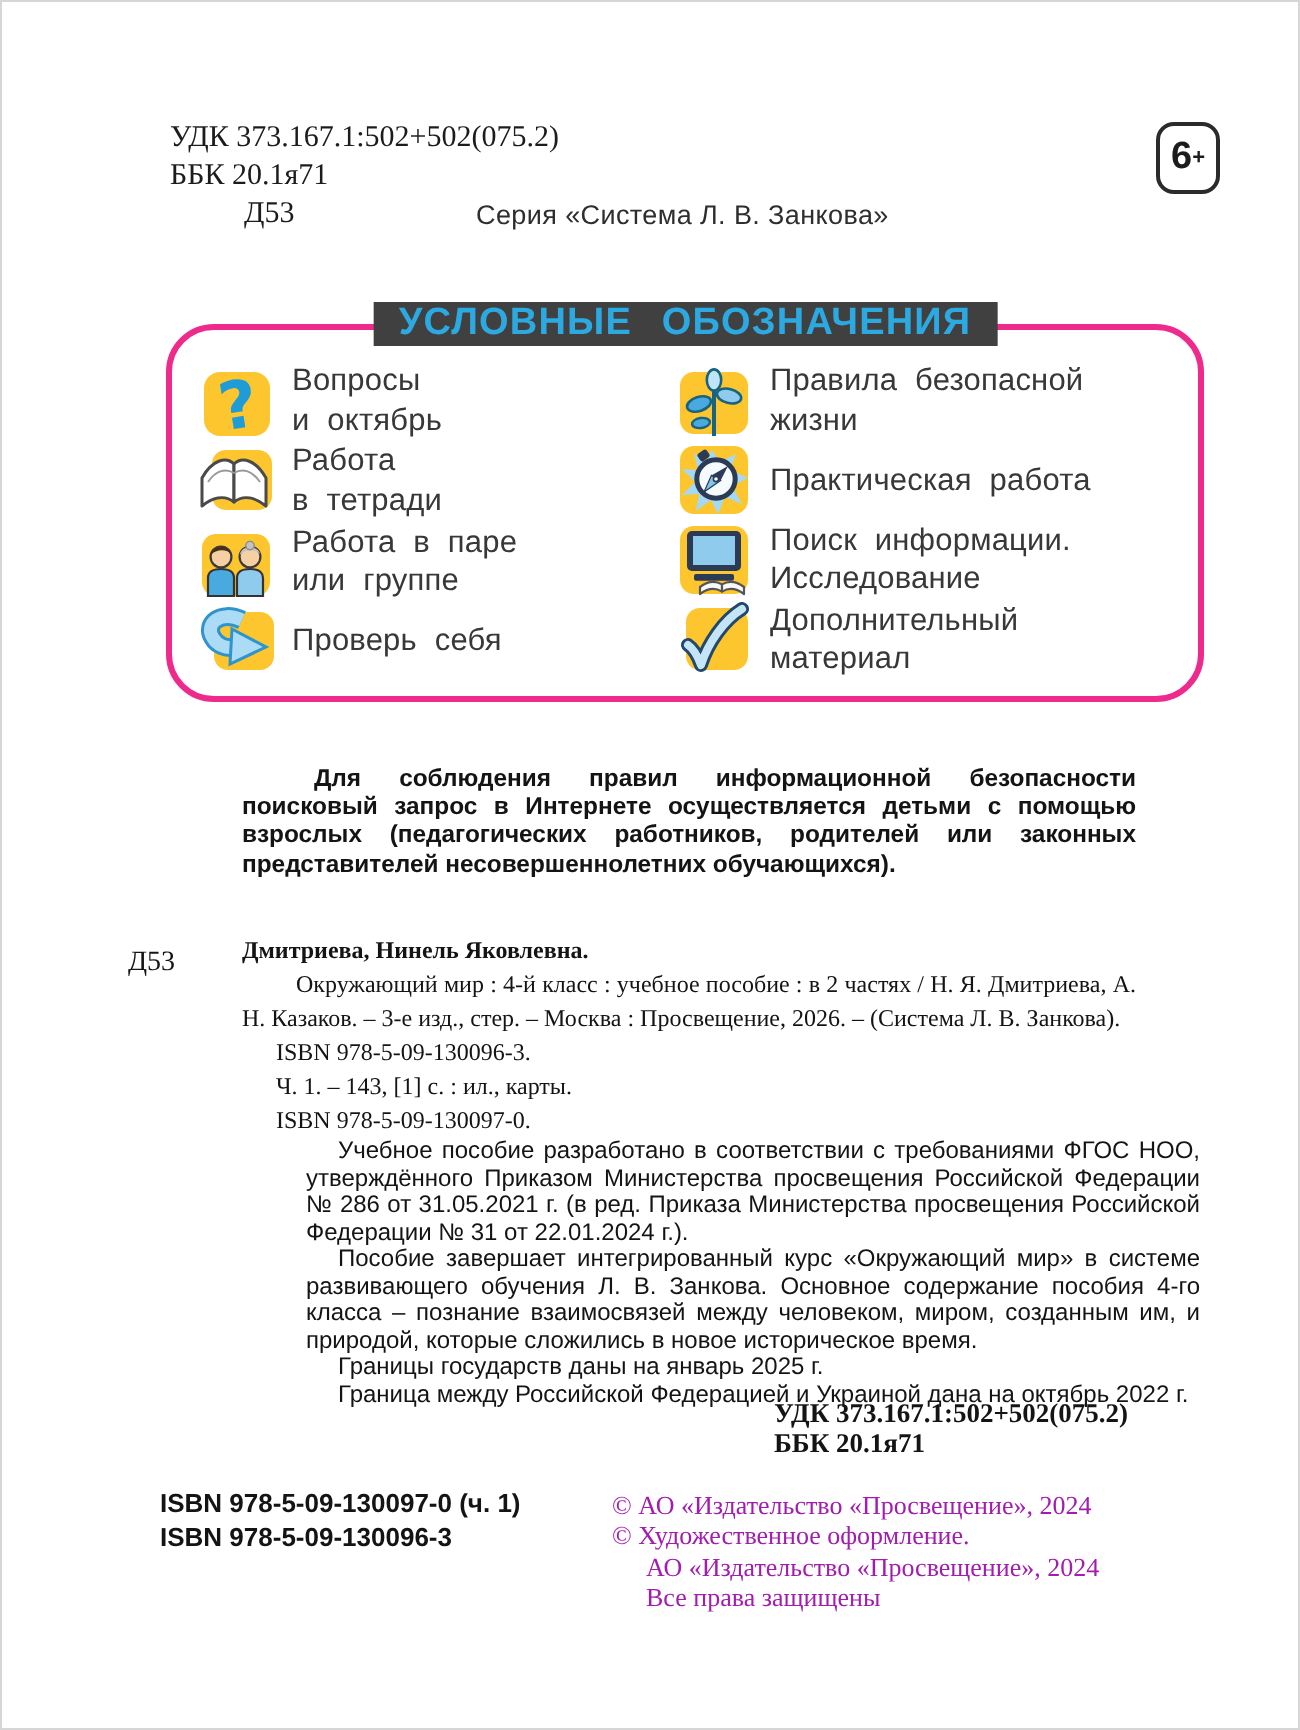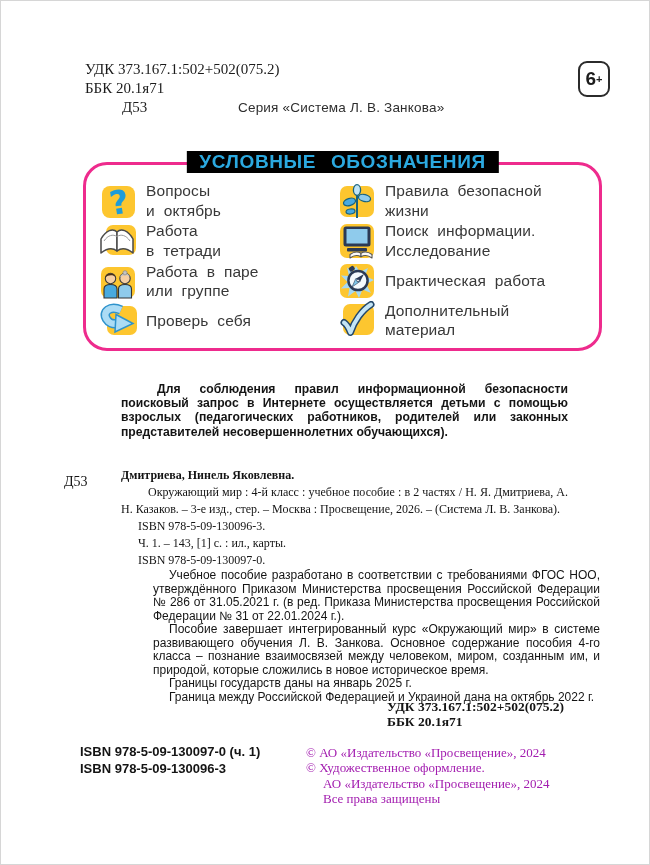--- a/index.html
+++ b/index.html
@@ -16,21 +16,21 @@
   .age-badge{
     position:absolute;left:578px;top:61px;width:28px;height:32px;
     border:2.2px solid #2b2b2b;border-radius:9px;display:flex;align-items:center;justify-content:center;
     font-size:19px;font-weight:600;color:#1c1c1c;
   }
   .age-badge .plus{font-size:11px;font-weight:700;margin-left:0px;}
   
   .legend-box{position:absolute;left:83px;top:162px;width:513px;height:183px;border:3px solid #EE2B8D;border-radius:24px;}
   .legend-title{
     position:absolute;top:-14px;left:50%;transform:translateX(-50%);
-    background:#000000;padding:0 13px;white-space:nowrap;
+    background:#404040;padding:0 13px;white-space:nowrap;
     color:#2BA9E0;font-size:19px;font-weight:700;letter-spacing:0.6px;word-spacing:9px;
   }
   .legend-content{
     position:absolute;left:0;top:0;right:0;bottom:0;
     padding:16px 8px 8px 13px;display:grid;grid-template-columns:233px 1fr;column-gap:6px;
   }
   .legend-col{display:flex;flex-direction:column;justify-content:space-between;}
   .legend-item{display:flex;align-items:center;gap:9px;}
   .licon{width:38px;height:38px;flex:0 0 38px;}
   .llabel{
@@ -145,47 +145,47 @@
             <ellipse cx="26.5" cy="16" rx="6.2" ry="3.5" fill="#8FCBEC" stroke="#19637E" stroke-width="1.3" transform="rotate(14 26.5 16)"></ellipse>
             <ellipse cx="12.5" cy="29.5" rx="4.5" ry="2.5" fill="#49AADF" stroke="#19637E" stroke-width="1.2" transform="rotate(-8 12.5 29.5)"></ellipse>
           </svg>
           <span class="llabel">Правила безопасной
 жизни</span>
         </div>
 
         <div class="legend-item">
           <svg class="licon" viewBox="0 0 38 38">
             <rect x="2" y="2" width="34" height="34" rx="7" fill="#FDC62F"></rect>
+            <polygon points="18,4 22,10 30,6 27,14 36,18 28,22 33,31 24.5,27.5 21,36 17.5,29 10,34.5 11.5,26 3,26.5 9.5,20 3,13.5 11,14 9,5.5 15,10" fill="#A5D8F2"></polygon>
+            <rect x="11" y="4.5" width="5.5" height="4.5" rx="1.2" fill="#2B3A55" transform="rotate(-35 13.7 6.7)"></rect>
+            <circle cx="20" cy="18.5" r="9.6" fill="#F4FAFD" stroke="#2B3A55" stroke-width="2.5"></circle>
+            <polygon points="26,12 22.3,19.3 17.7,16.7" fill="#2B3A55"></polygon>
+            <polygon points="14,25 17.7,16.7 22.3,19.3" fill="#7FC6E8" stroke="#2B3A55" stroke-width="0.6"></polygon>
+            <circle cx="20" cy="18.5" r="1.3" fill="#ffffff" stroke="#2B3A55" stroke-width="0.8"></circle>
+          </svg>
+          <span class="llabel">Практическая работа</span>
+        </div>
+
+        <div class="legend-item">
+          <svg class="licon" viewBox="0 0 38 38">
+            <rect x="2" y="2" width="34" height="34" rx="7" fill="#FDC62F"></rect>
             <rect x="5.5" y="4.5" width="27" height="20" rx="2.5" fill="#2B3A55"></rect>
             <rect x="8.5" y="7" width="21" height="14.5" fill="#8FCBEC"></rect>
             <rect x="9" y="26" width="20" height="3.4" rx="1" fill="#2B3A55"></rect>
             <g fill="#fafafa" stroke="#555555" stroke-width="1.1" stroke-linejoin="round">
               <path d="M12 32.5 C16 29.5 20 29.5 23 31.2 L23 34.8 C20 33 16 33 12 36 Z"></path>
               <path d="M34 32.5 C30 29.5 26 29.5 23 31.2 L23 34.8 C26 33 30 33 34 36 Z"></path>
             </g>
           </svg>
           <span class="llabel">Поиск информации.
 Исследование</span>
         </div>
 
         <div class="legend-item">
           <svg class="licon" viewBox="0 0 38 38">
-            <rect x="2" y="2" width="34" height="34" rx="7" fill="#FDC62F"></rect>
-            <polygon points="18,4 22,10 30,6 27,14 36,18 28,22 33,31 24.5,27.5 21,36 17.5,29 10,34.5 11.5,26 3,26.5 9.5,20 3,13.5 11,14 9,5.5 15,10" fill="#A5D8F2"></polygon>
-            <rect x="11" y="4.5" width="5.5" height="4.5" rx="1.2" fill="#2B3A55" transform="rotate(-35 13.7 6.7)"></rect>
-            <circle cx="20" cy="18.5" r="9.6" fill="#F4FAFD" stroke="#2B3A55" stroke-width="2.5"></circle>
-            <polygon points="26,12 22.3,19.3 17.7,16.7" fill="#2B3A55"></polygon>
-            <polygon points="14,25 17.7,16.7 22.3,19.3" fill="#7FC6E8" stroke="#2B3A55" stroke-width="0.6"></polygon>
-            <circle cx="20" cy="18.5" r="1.3" fill="#ffffff" stroke="#2B3A55" stroke-width="0.8"></circle>
-          </svg>
-          <span class="llabel">Практическая работа</span>
-        </div>
-
-        <div class="legend-item">
-          <svg class="licon" viewBox="0 0 38 38">
             <rect x="5" y="3" width="31" height="31" rx="7" fill="#FDC62F"></rect>
             <path d="M6 21.5 C9 23.5 11 27.5 12.5 31.5 C16 20.5 24 9 33 3.5" fill="none" stroke="#24486B" stroke-width="7" stroke-linecap="round" stroke-linejoin="round"></path>
             <path d="M6 21.5 C9 23.5 11 27.5 12.5 31.5 C16 20.5 24 9 33 3.5" fill="none" stroke="#C4E5F6" stroke-width="4" stroke-linecap="round" stroke-linejoin="round"></path>
           </svg>
           <span class="llabel">Дополнительный
 материал</span>
         </div>
 
       </div>
     </div>

